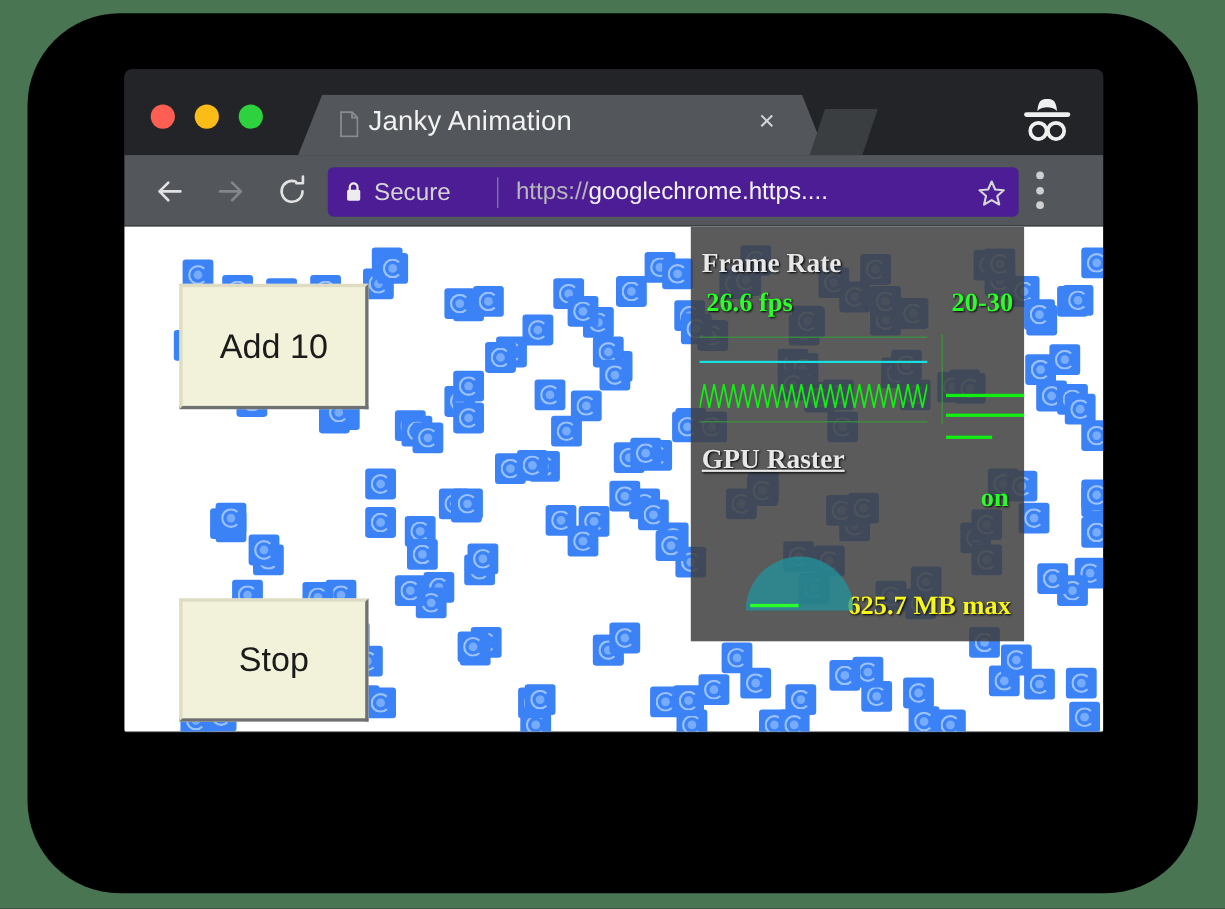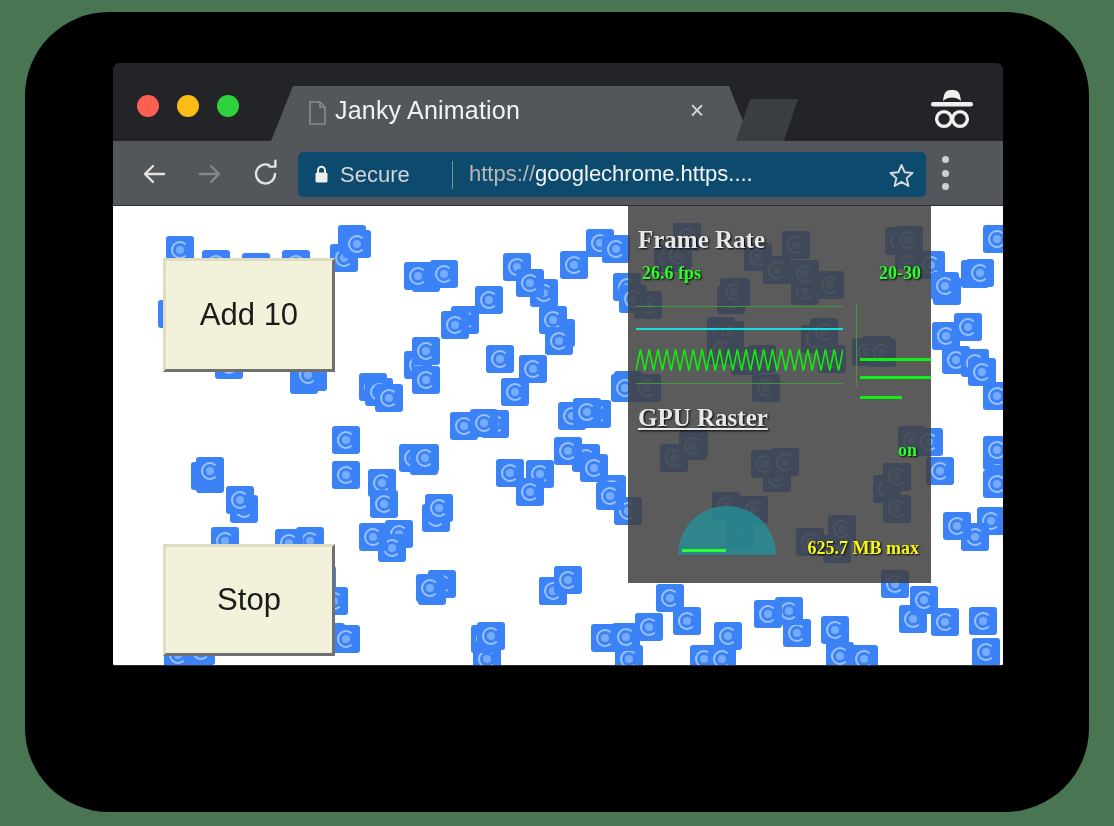--- a/index.html
+++ b/index.html
@@ -138,21 +138,21 @@
   #nav-back    { left: 22px; }
   #nav-forward { left: 78px; }
   #nav-reload  { left: 134px; }
 
   #omnibox {
     position: absolute;
     left: 185px;
     top: 11px;
     width: 628px;
     height: 45px;
-    background: #0c4a6e;
+    background: #4c1d95;
     border-radius: 5px;
     cursor: text;
   }
 
   #lock-icon {
     position: absolute;
     left: 16px;
     top: 12px;
     width: 15px;
     height: 20px;
@@ -284,21 +284,21 @@
     font-weight: bold;
     text-shadow: 1px 1px 2px #000;
     white-space: nowrap;
   }
   #hud-title-framerate { top: 20px; }
   #hud-title-gpuraster { top: 198px; text-decoration: underline; }
   #hud-title-gpumemory { top: 280px; }
 
   .hud-value {
     position: absolute;
-    font-size: 18px;
+    font-size: 24px;
     font-weight: bold;
     white-space: nowrap;
     text-shadow: 1px 1px 2px #000;
   }
   #hud-fps        { left: 14px;  top: 57px;  color: #2aff2a; }
   #hud-fps-range  { right: 10px; top: 57px;  color: #2aff2a; }
   #hud-raster-val { right: 14px; top: 234px; color: #2aff2a; }
   #hud-mem-used   { right: 12px; top: 297px; color: #f7f719; }
   #hud-mem-max    { right: 12px; top: 332px; color: #f7f719; }
 

